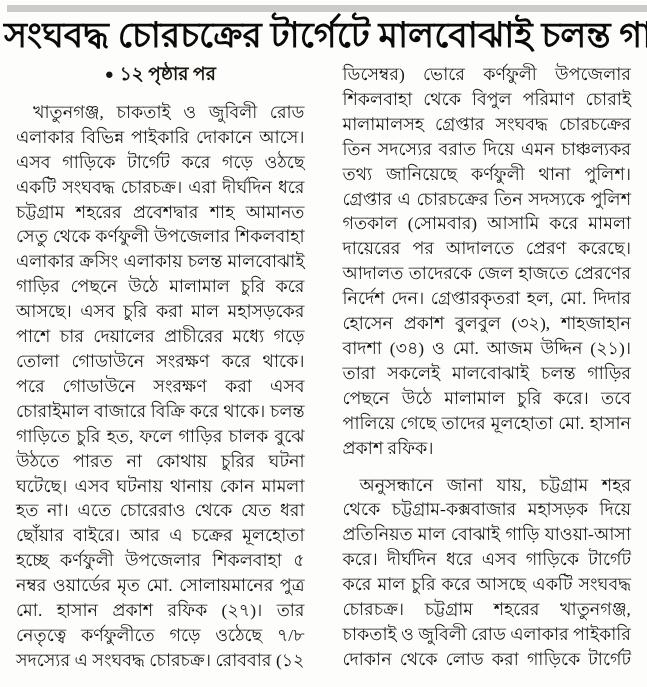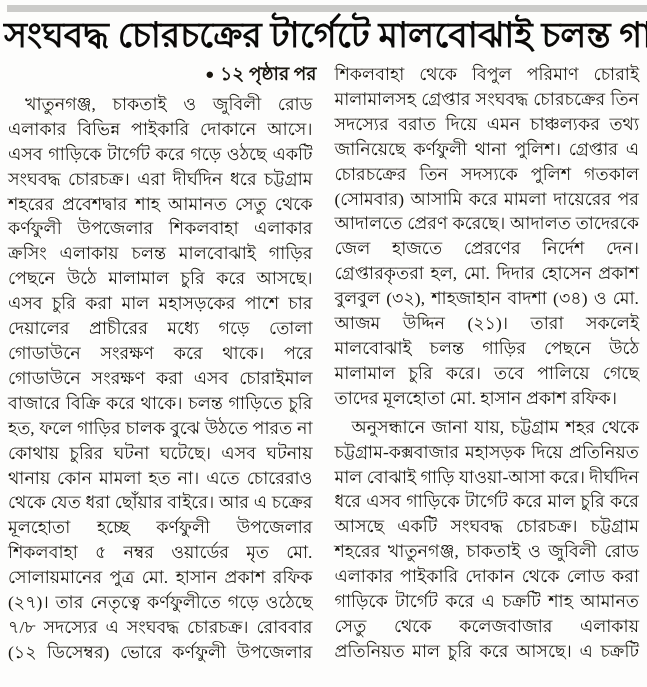--- a/index.html
+++ b/index.html
@@ -41,31 +41,31 @@
     text-align: justify;
     font-size: 17.5px;
     line-height: 24.9px;
     color: #19160f;
     overflow: hidden;
   }
   .continuation {
     font-weight: bold;
     font-size: 18.5px;
     text-indent: 0;
-    text-align: right;
+    text-align: center;
   }
   .continuation .bullet {
     display: inline-block;
     font-size: 15px;
     margin-right: 6px;
     transform: translateY(-1px);
   }
   .article p.body-para {
     text-indent: 17px;
-    margin: 4px;
+    margin: 12px;
   }
 </style>
 </head>
 <body>
 
 <div class="page">
 
   <div class="top-bar"></div>
 
   <h1 class="headline">সংঘবদ্ধ চোরচক্রের টার্গেটে মালবোঝাই চলন্ত গাড়ি</h1>

